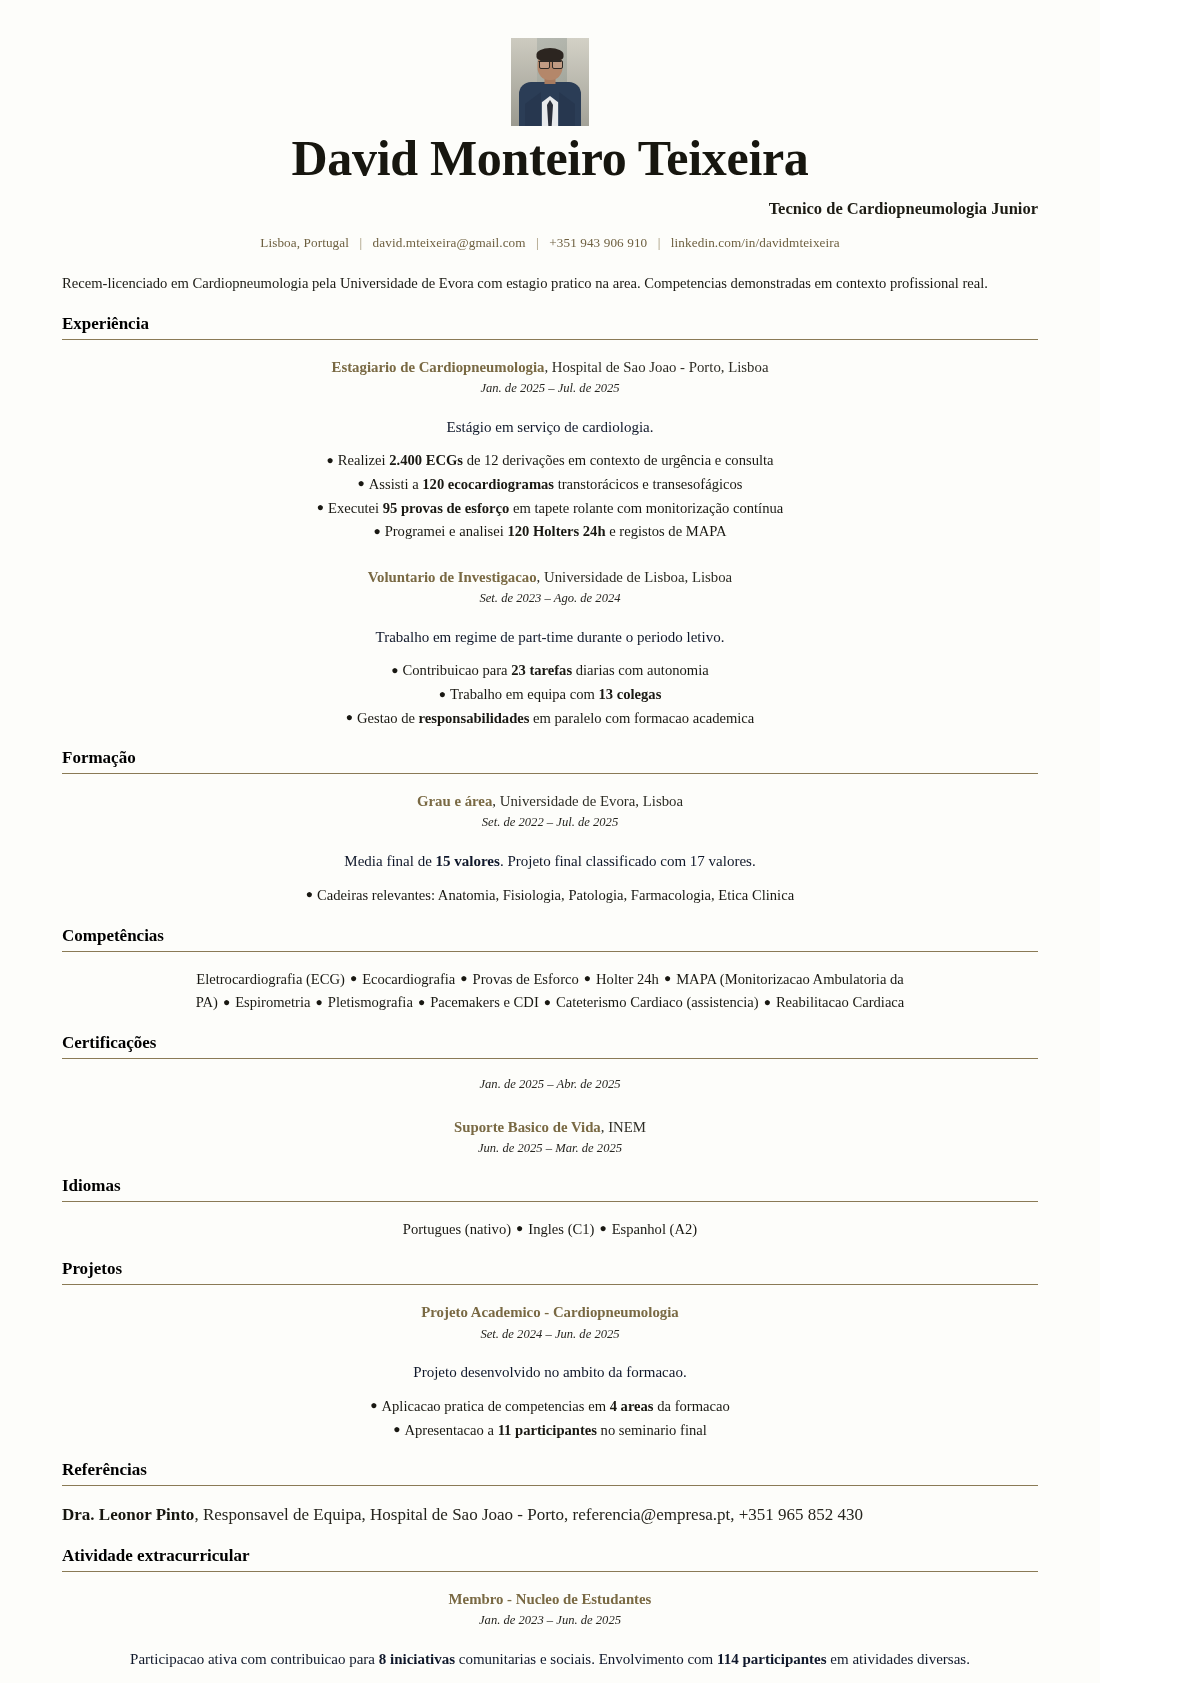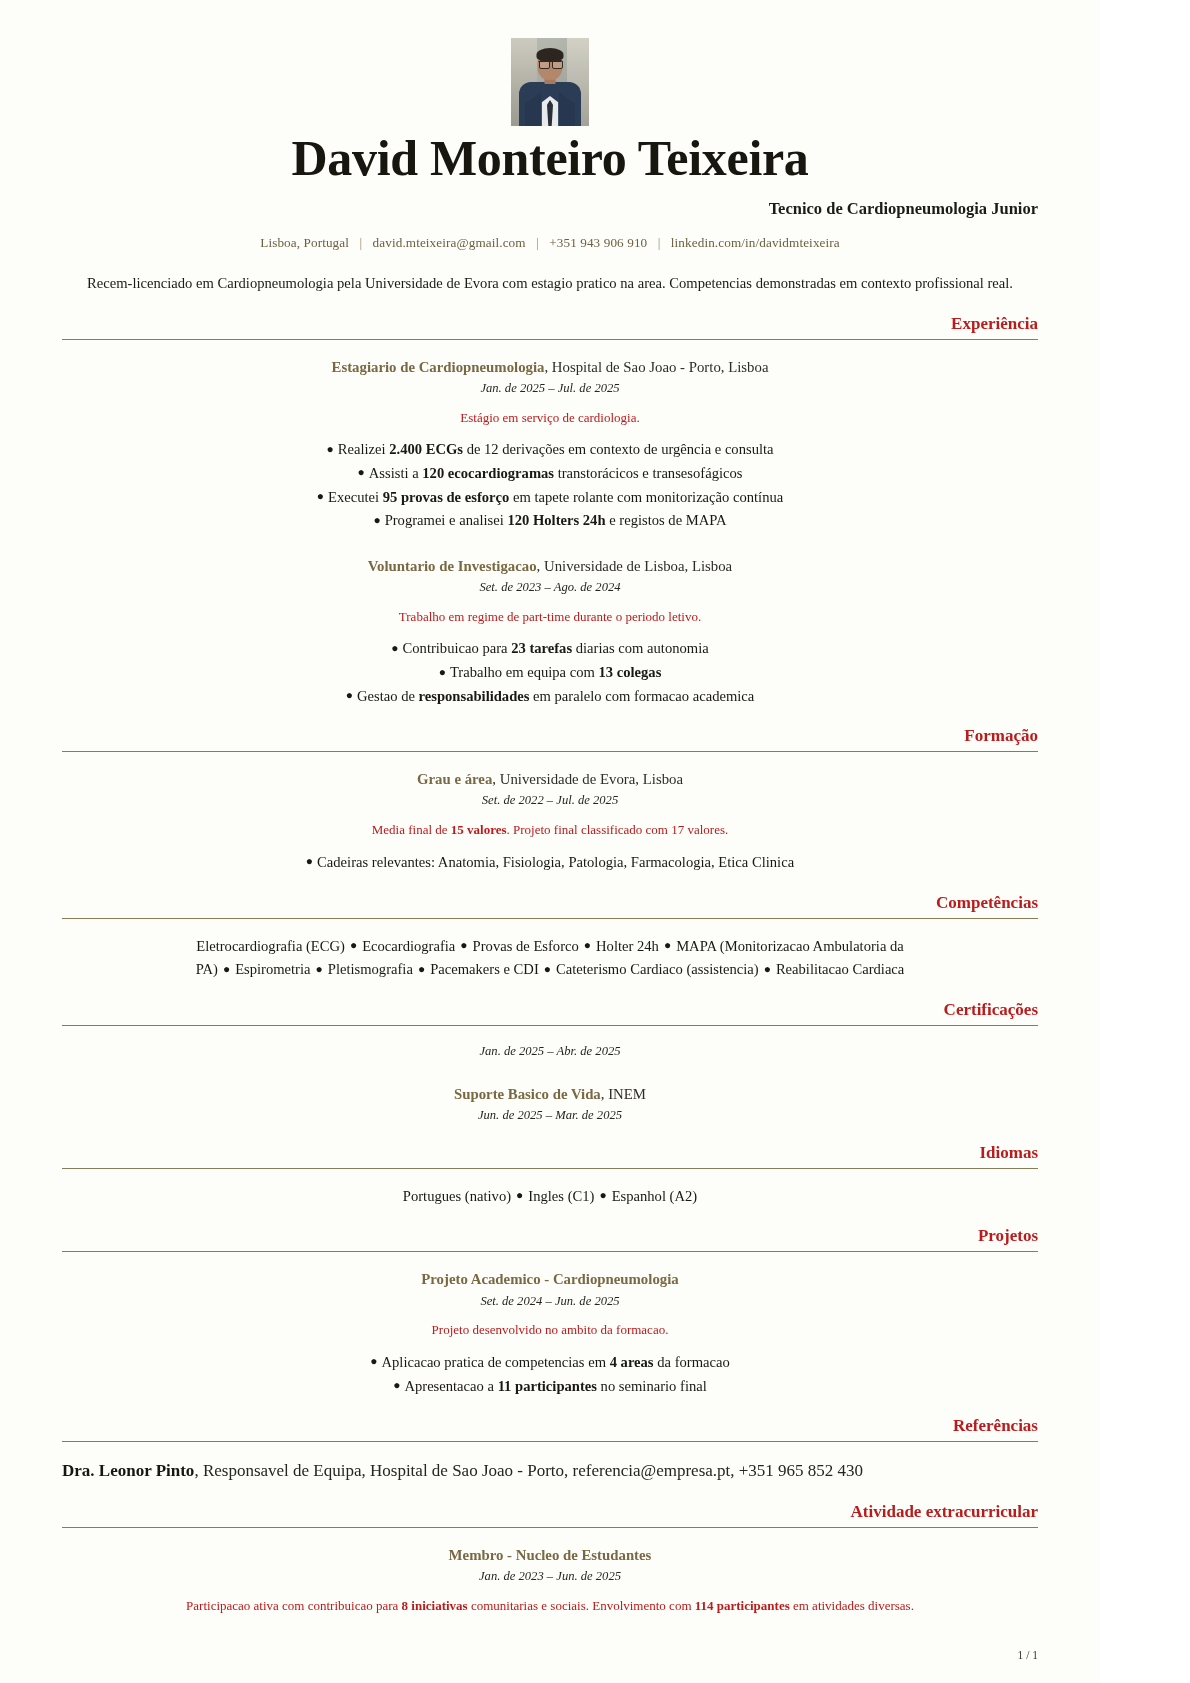--- a/index.html
+++ b/index.html
@@ -89,34 +89,33 @@
   .contact{
     text-align:center;
     font-size:13.2px;
     color:#6d5f3f;
     margin:0 0 22px 0;
     letter-spacing:.1px;
   }
   .contact .sep{ color:#9b8e6d; padding:0 7px; }
   .contact .item{ color:#6d5f3f; }
   .summary{
-    text-align:center;
     font-size:14.6px;
     color:#1b1a14;
     margin:0 0 20px 0;
     line-height:1.45;
   }
 
   
   .section{ margin-top:18px; }
   .sec-title{
-    text-align:right;
+    text-align:left;
     font-size:17px;
     font-weight:bold;
-    color:#b91c1c;
+    color:#000000;
     margin:0 0 5px 0;
   }
   .sec-rule{
     height:0;
     border-top:1.1px solid #8a7a55;
     margin:0 0 16px 0;
   }
 
   .entry{ margin:0 0 4px 0; text-align:center; }
   .entry + .entry{ margin-top:22px; }
@@ -128,23 +127,23 @@
   .entry-head .role{ font-weight:bold; color:#796943; }
   .entry-head .org{ color:#2e2d25; }
   .entry-dates{
     font-size:12.6px;
     font-style:italic;
     color:#262520;
     margin-top:1px;
     line-height:1.5;
   }
   .entry-desc{
-    font-size:13px;
-    color:#b91c1c;
-    margin-top:10px;
+    font-size:15px;
+    color:#0f172a;
+    margin-top:18px;
     line-height:1.5;
   }
   .bullets{ margin-top:11px; }
   .bullet{
     font-size:14.6px;
     line-height:1.62;
     color:#191812;
     text-align:center;
   }
   .bullet b{ font-weight:bold; }

